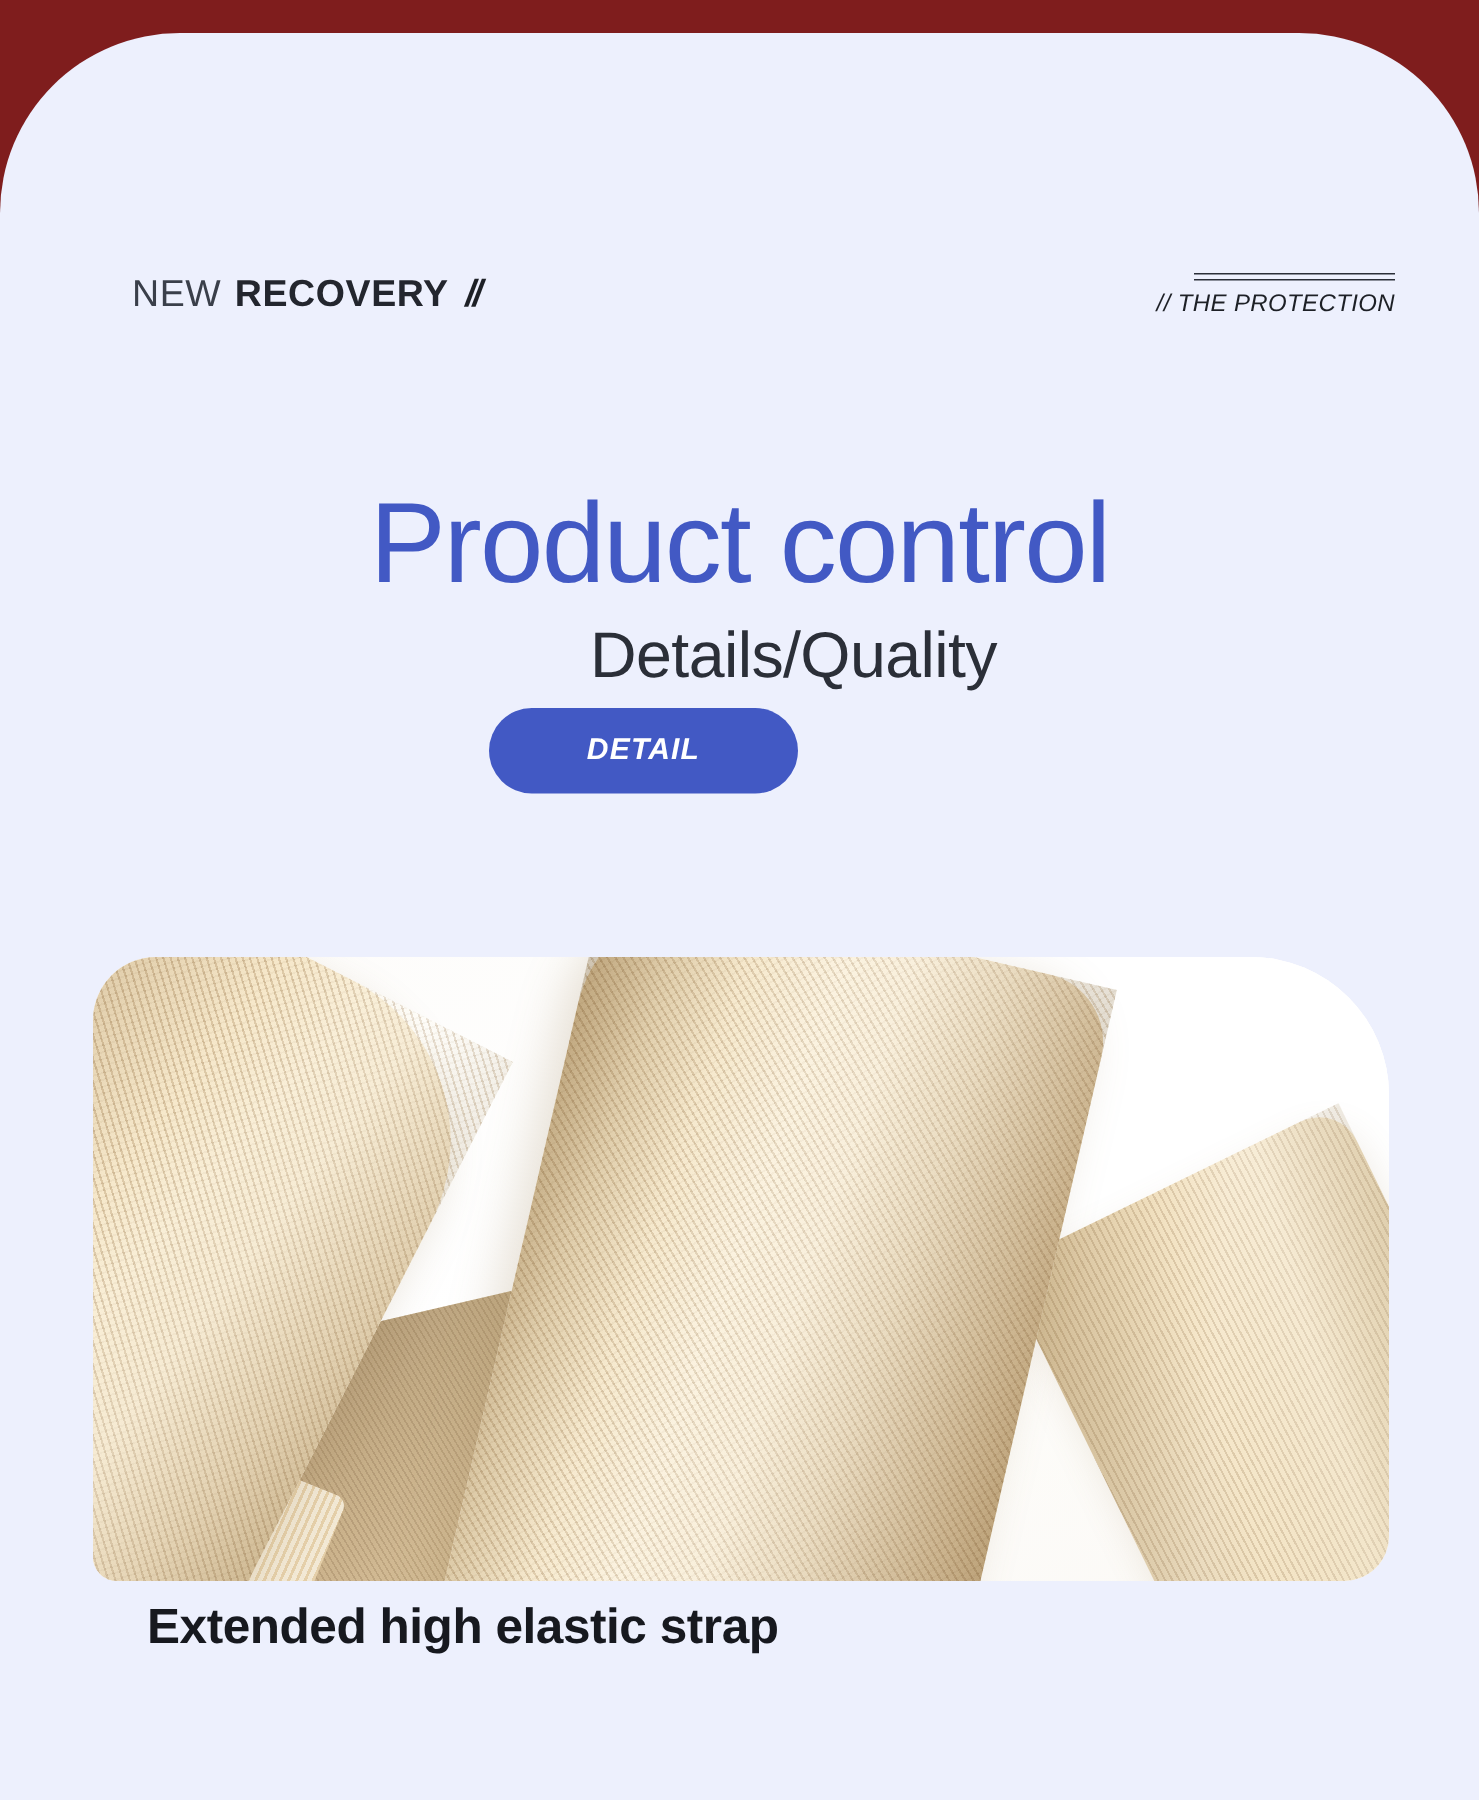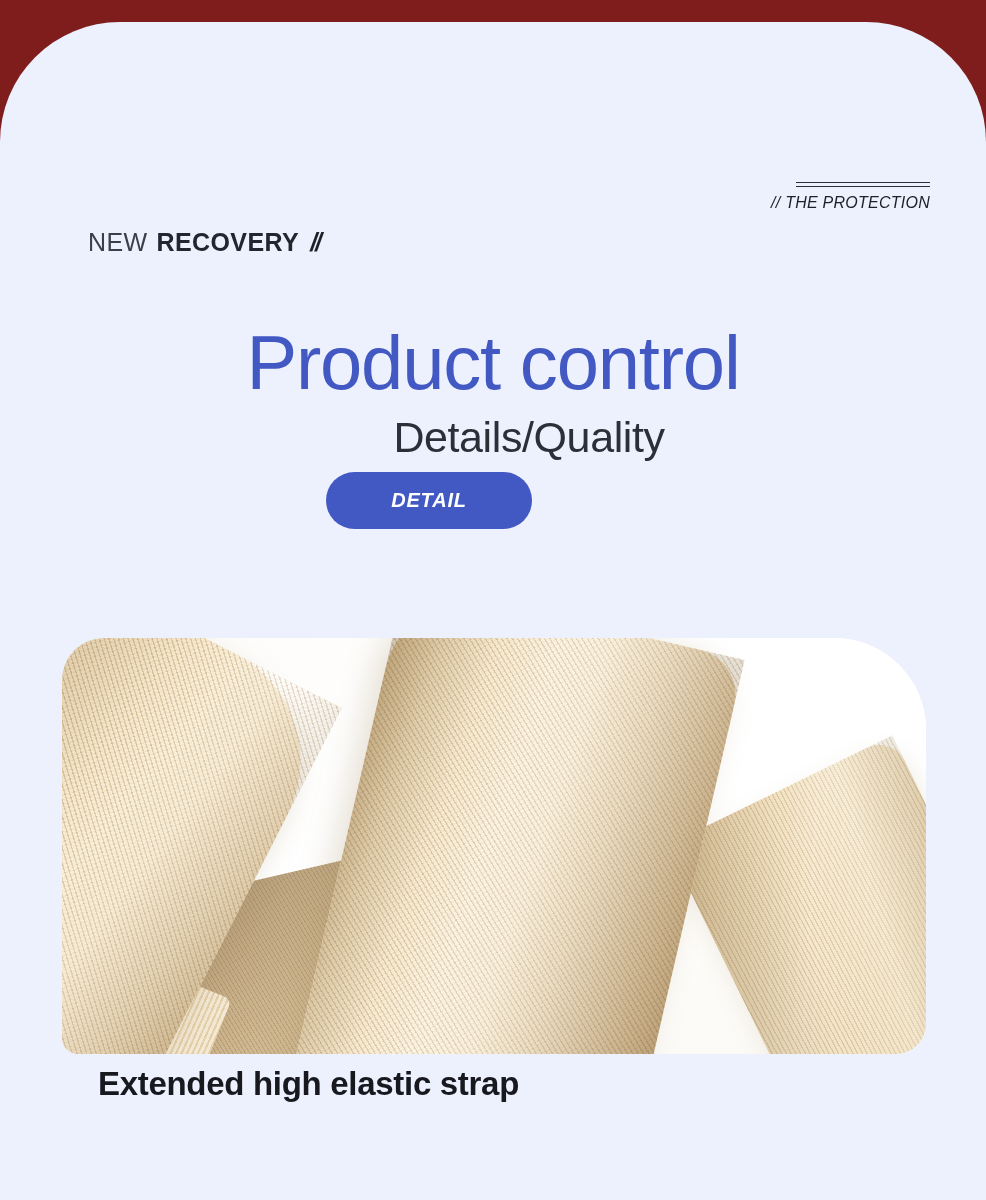--- a/index.html
+++ b/index.html
@@ -54,21 +54,20 @@
     font-size: 25px;
     font-weight: 400;
     letter-spacing: 0.4px;
     color: #3a3f4a;
   }
   .eyebrow .w-bold {
     font-size: 25px;
     font-weight: 700;
     letter-spacing: 0.4px;
     color: #23262e;
-    margin-top: 46px;
   }
   .eyebrow .slashes {
     font-size: 25px;
     font-weight: 900;
     font-style: italic;
     letter-spacing: -2px;
     color: #1d2026;
     margin-left: 2px;
   }
 

